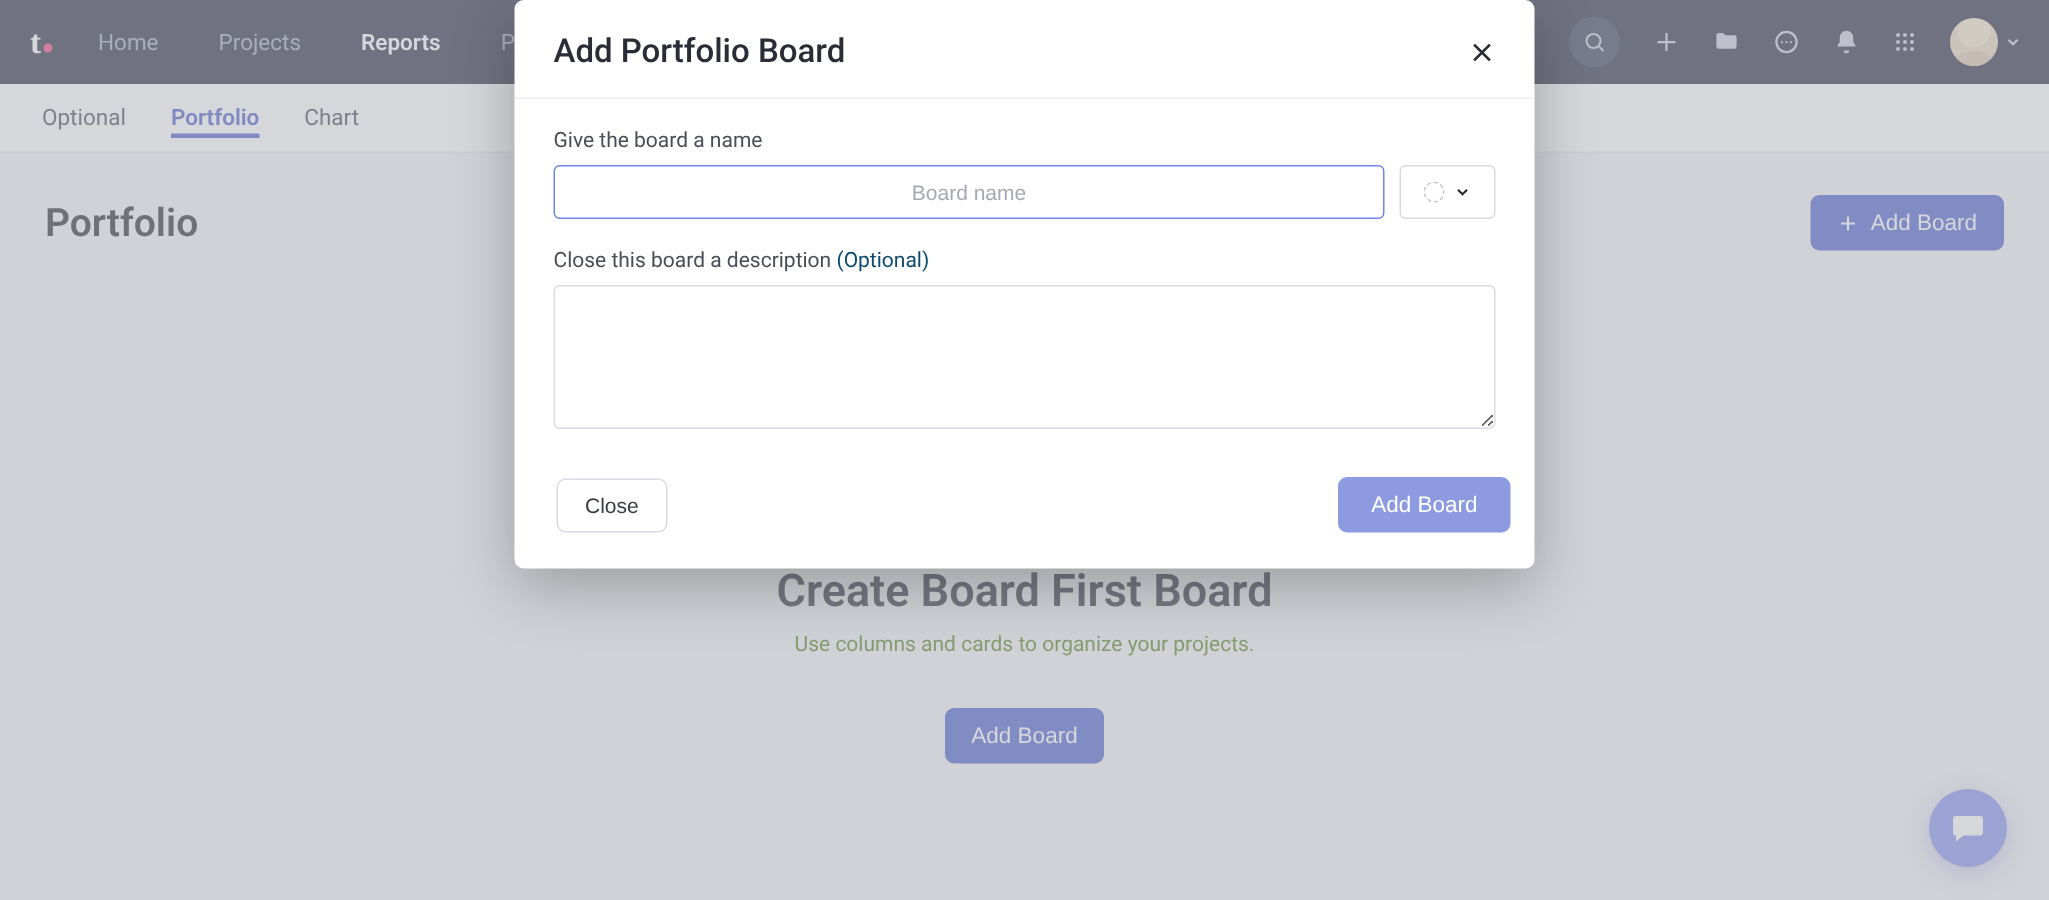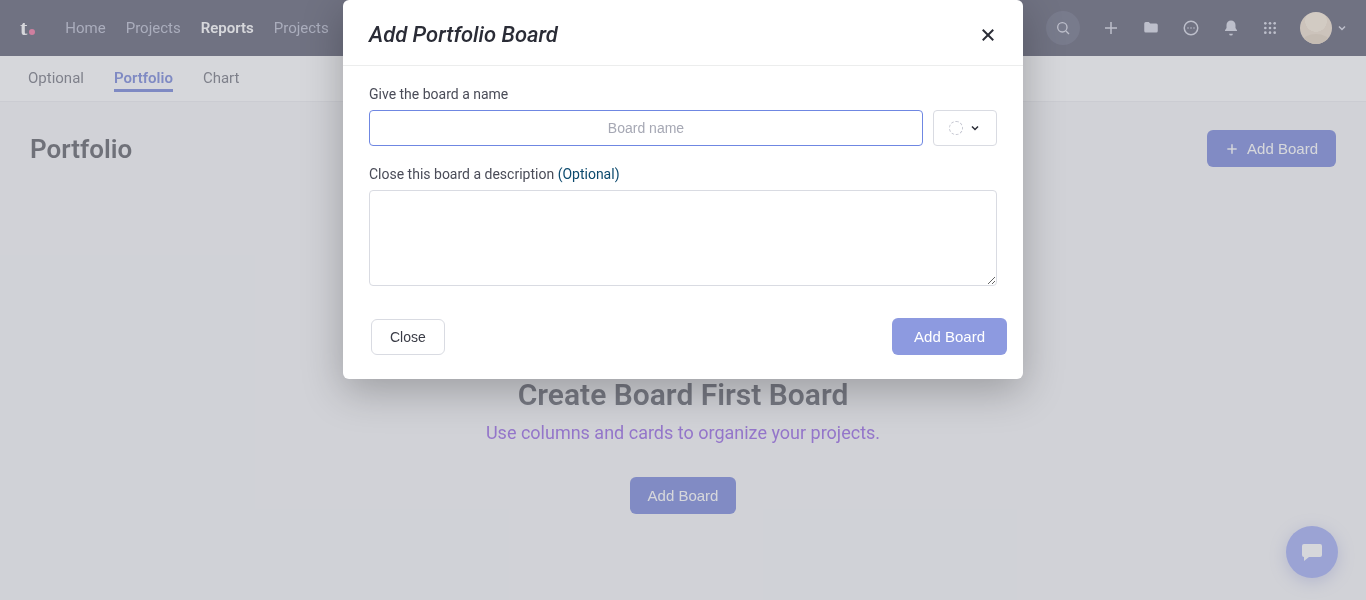--- a/index.html
+++ b/index.html
@@ -28,21 +28,21 @@
   .logo-t {
     font-weight: 700;
     font-size: 22px;
     color: #ffffff;
     font-family: Georgia, serif;
   }
   .logo-dot {
     width: 6px; height: 6px; background:#ef3d7b; border-radius:50%;
     margin-left:2px;
   }
-  .nav-items { display:flex; gap: 20px; }
+  .nav-items { display:flex; gap: 40px; }
   .nav-item { font-size:15px; color:#9ea2bb; cursor:pointer; }
   .nav-item.active { color:#ffffff; font-weight:600; }
   .nav-spacer { flex:1; }
   .nav-icons { display:flex; align-items:center; gap:22px; }
   .icon-circle {
     width:34px; height:34px; border-radius:50%; background:#303351;
     display:flex; align-items:center; justify-content:center; cursor:pointer;
   }
   .icon-plain { color:#c7c9db; cursor:pointer; display:flex; align-items:center; justify-content:center; }
   .avatar {
@@ -74,36 +74,36 @@
     background:#4358cc; color:#fff; border:none; border-radius:6px;
     padding:10px 18px; font-size:15px; font-weight:500; cursor:pointer;
     display:flex; align-items:center; gap:8px;
   }
   .empty-state { text-align:center; margin-top:60px; }
   .empty-card {
     width:155px; height:90px; border:2px solid #c9cbd4; border-radius:18px;
     margin:0 auto 60px; position:relative;
   }
   .empty-title { font-size:30px; font-weight:600; color:#2c2e3a; margin-bottom:10px;}
-  .empty-sub { font-size:18px; color:#6d28d9; margin-bottom:34px;}
+  .empty-sub { font-size:14px; color:#4d7c0f; margin-bottom:34px;}
   .btn-primary.center { margin:0 auto; display:inline-flex; }
   
   .overlay {
     position:absolute; inset:0; background:rgba(180,182,190,0.55);
     display:flex; align-items:flex-start; justify-content:center;
   }
   .modal {
     width:680px; background:#fff; border-radius:6px; margin-top:0;
     box-shadow:0 12px 40px rgba(0,0,0,0.25);
   }
   .modal-header {
     padding:22px 26px 18px; display:flex; align-items:center; justify-content:space-between;
     border-bottom:1px solid #eceded;
   }
-  .modal-title { font-size:22px; font-weight:500; color:#2a2c36;font-style:italic;}
+  .modal-title { font-size:22px; font-weight:500; color:#2a2c36;}
   .close-x { font-size:22px; color:#55575f; cursor:pointer; background:none; border:none; font-weight:300;}
   .modal-body { padding:20px 26px 8px; }
   .field-label { font-size:14px; color:#4a4c58; margin-bottom:8px; display:block;}
   .field-label .opt { color:#0c4a6e; font-weight:400;}
   .input-row { display:flex; gap:10px; margin-bottom:20px;}
   .text-input {
     flex:1; height:36px; border:1px solid #6f87e2; border-radius:4px;
     padding:0 10px; font-size:14px; outline:none; color:#333;text-align:center;
   }
   .text-input::placeholder{ color:#a6a8b4; }

